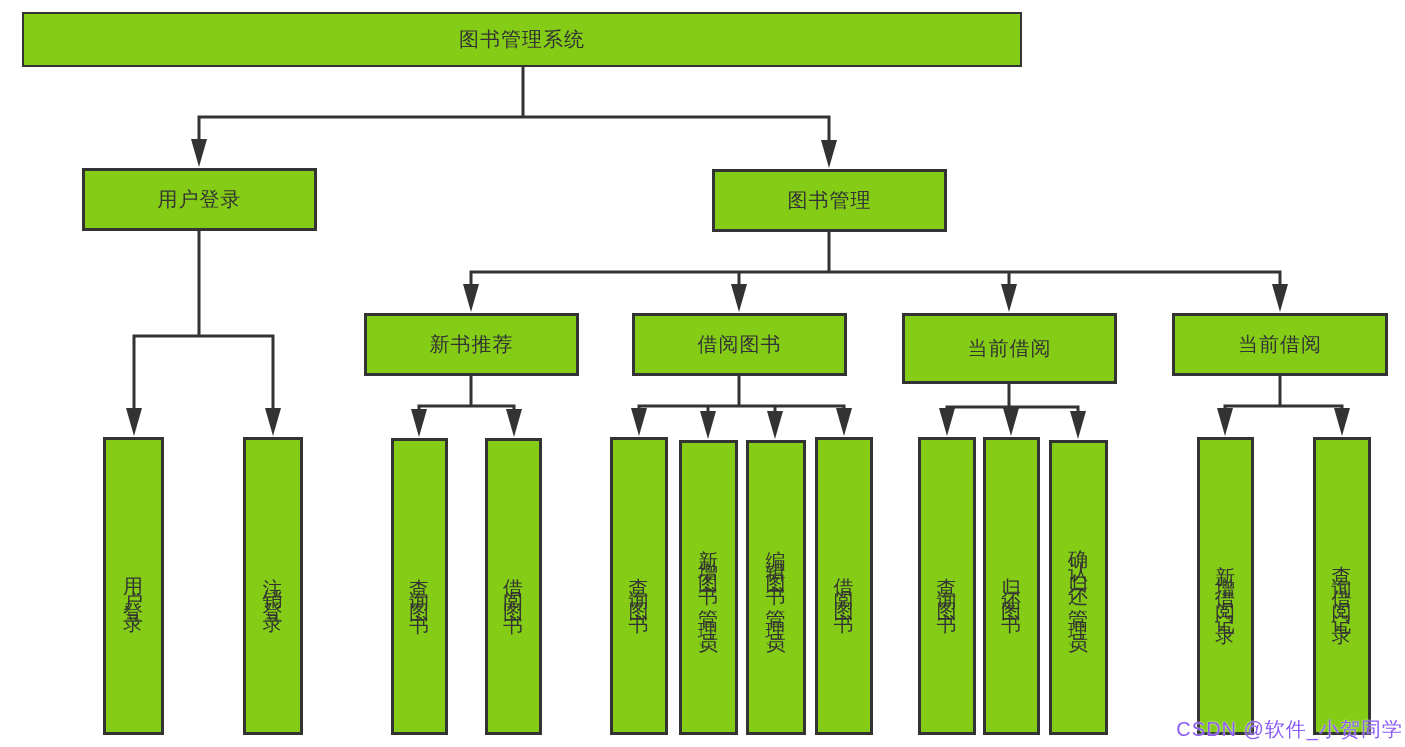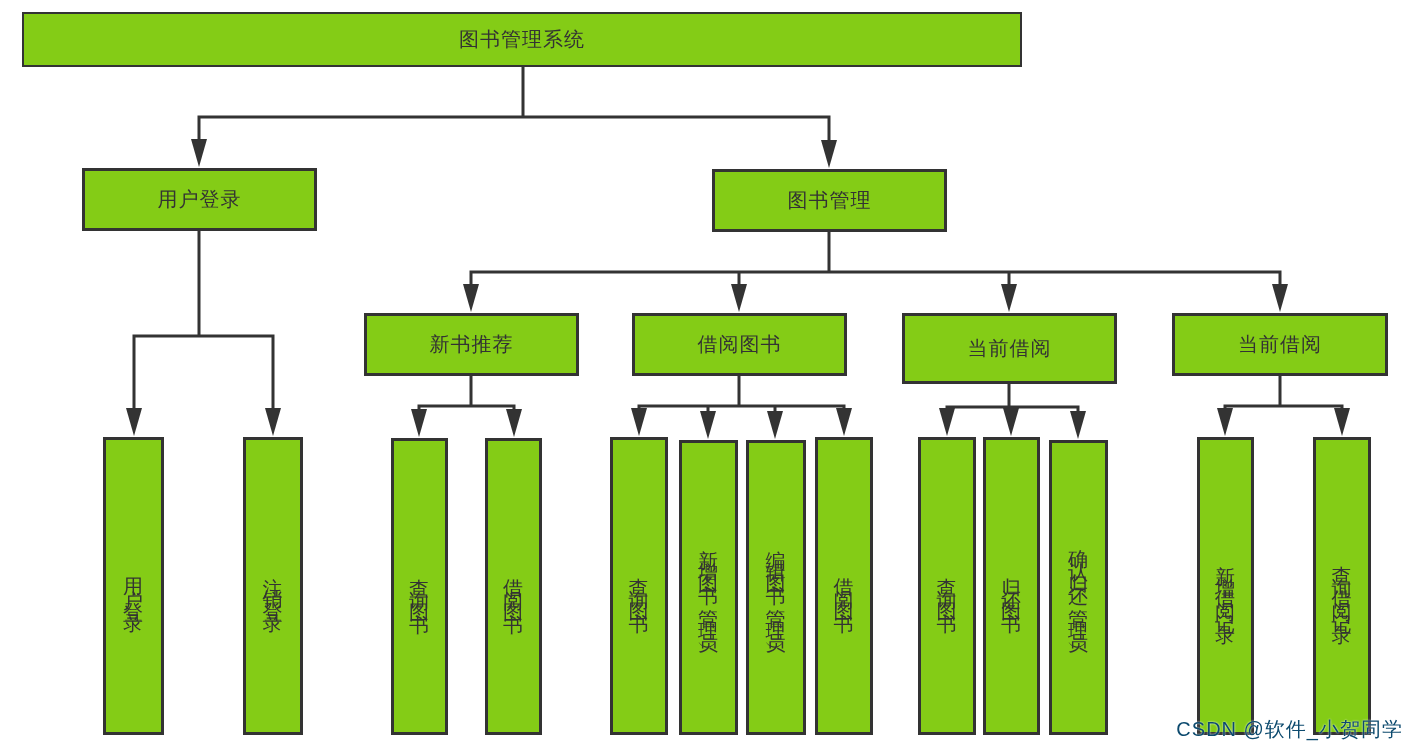--- a/index.html
+++ b/index.html
@@ -39,21 +39,21 @@
     text-orientation: mixed;
     font-size: 20px;
     letter-spacing: 12px;
     line-height: 1;
   }
   .watermark {
     position: absolute;
     right: 2px;
     bottom: 4px;
     font-size: 20px;
-    color: #0c4a6e;
+    color: #8b5cf6;
     text-shadow: 0 0 2px #ffffff;
     letter-spacing: 1px;
     z-index: 3;
     white-space: nowrap;
     margin-top: 15px;
   }
 </style>
 </head>
 <body>
 

